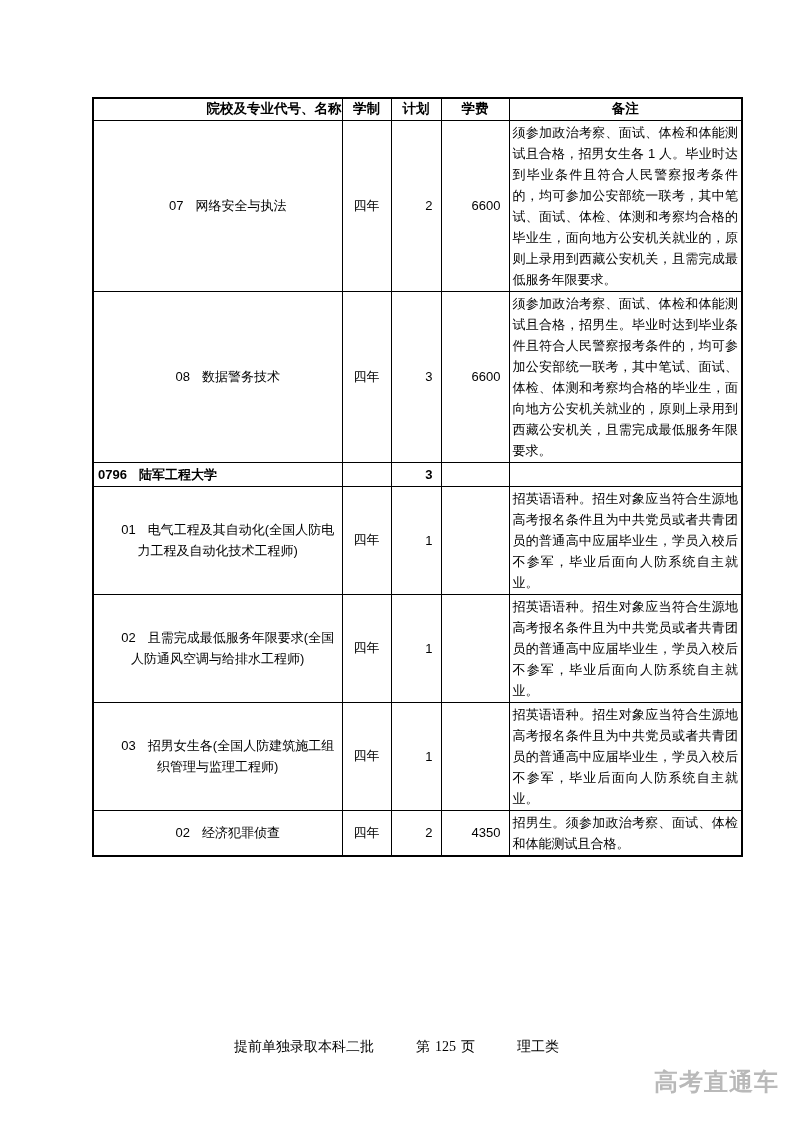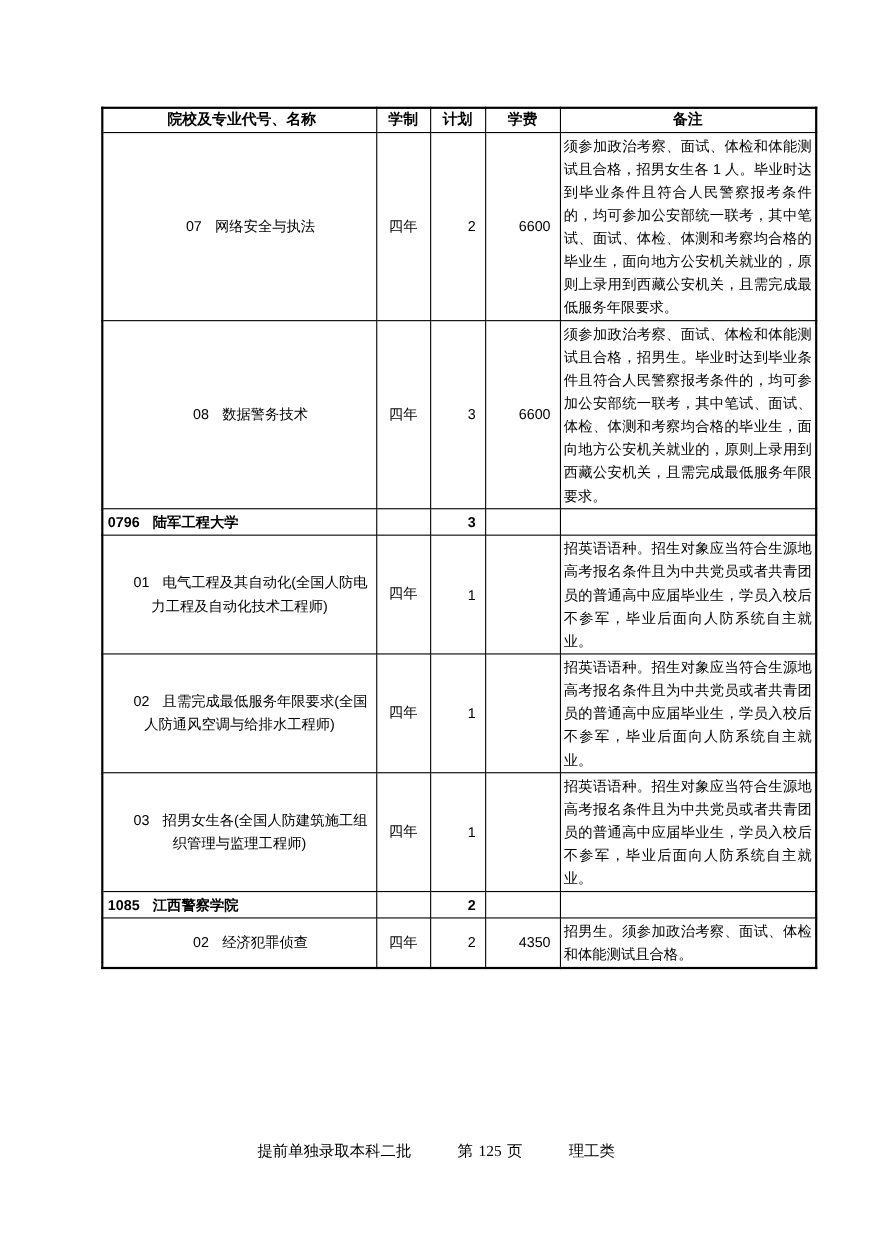--- a/index.html
+++ b/index.html
@@ -34,21 +34,21 @@
   .col-tuition { width: 68px;  }
   .col-note    { width: 233px; }
 
   .plan-table th {
     height: 22px;
     font-weight: bold;
     font-size: 13.5px;
     text-align: center;
     white-space: nowrap;
   }
-  .plan-table th.col-name { text-align: center; padding-left: 4px; }
+  .plan-table th.col-name { text-align: right; padding-left: 4px; }
 
   td.cell-name {
     padding: 1px 2px 1px 2px;
     line-height: 21px;
   }
   td.cell-name .name-line { text-indent: 20px; text-align: center; }
   td.cell-name .name-line .code { margin-right: 12px; }
   td.cell-dur { text-align: center; }
   td.cell-plan, td.cell-tuition { text-align: right; padding-right: 8px; }
   td.cell-note {
@@ -179,31 +179,20 @@
         <div class="name-line">
           <span class="code">03</span><span>招男女生各(全国人防建筑施工组织管理与监理工程师)</span>
         </div>
       </td>
       <td class="cell-dur">四年</td>
       <td class="cell-plan">1</td>
       <td class="cell-tuition"></td>
       <td class="cell-note">招英语语种。招生对象应当符合生源地高考报名条件且为中共党员或者共青团员的普通高中应届毕业生，学员入校后不参军，毕业后面向人防系统自主就业。</td>
     </tr>
 
-    <tr class="group-row">
-      <td class="cell-name">
-        <div class="gname-line">
-          <span class="code">1085</span><span>江西警察学院</span>
-        </div>
-      </td>
-      <td class="cell-dur"></td>
-      <td class="cell-plan">2</td>
-      <td class="cell-tuition"></td>
-      <td class="cell-note"></td>
-    </tr>
 
     <tr style="height:43px;">
       <td class="cell-name">
         <div class="name-line">
           <span class="code">02</span><span>经济犯罪侦查</span>
         </div>
       </td>
       <td class="cell-dur">四年</td>
       <td class="cell-plan">2</td>
       <td class="cell-tuition">4350</td>
@@ -215,14 +204,15 @@
   <div class="footer-line">
     <span>提前单独录取本科二批</span>
     <span class="page-no">
       <span>第</span>
       <span class="num">125</span>
       <span>页</span>
     </span>
     <span>理工类</span>
   </div>
 
+  <div class="watermark">高考直通车</div>
 
 </div>
 
 </body></html>

